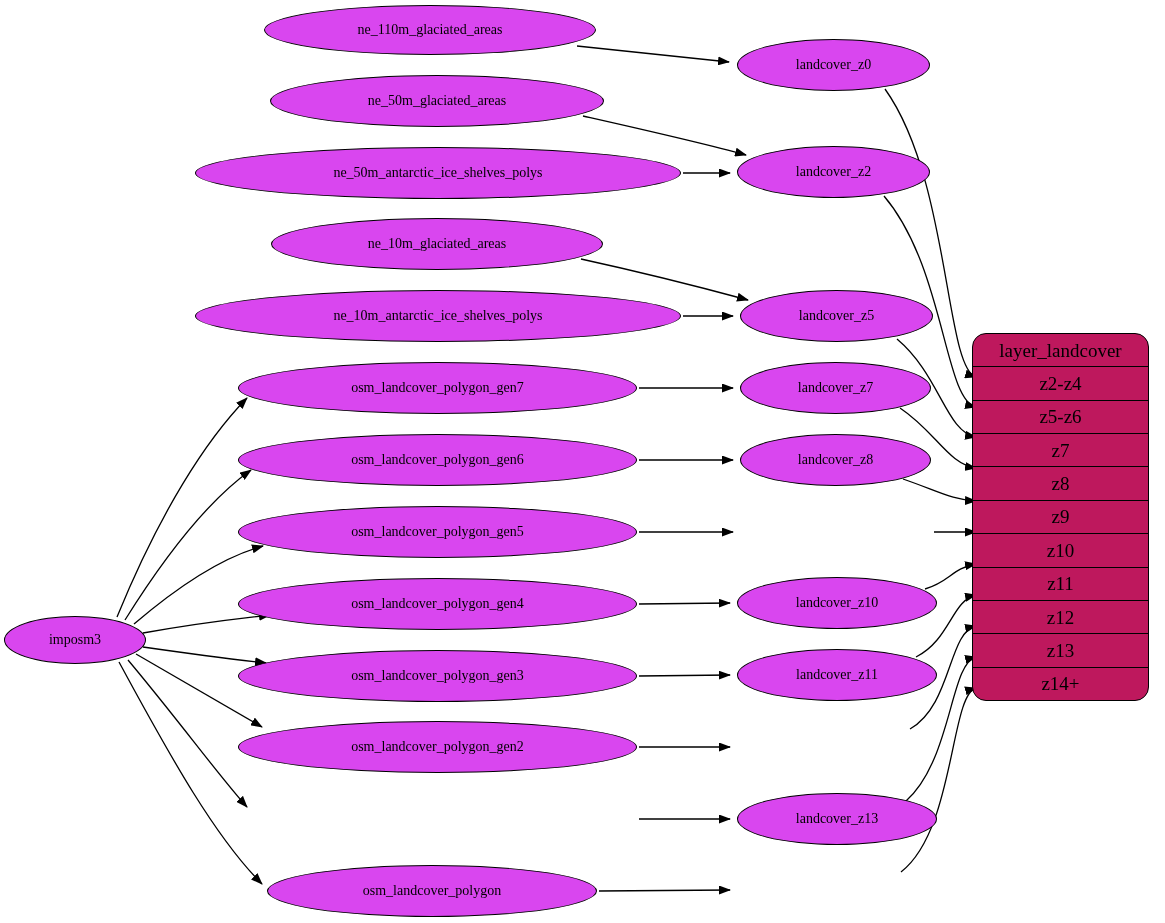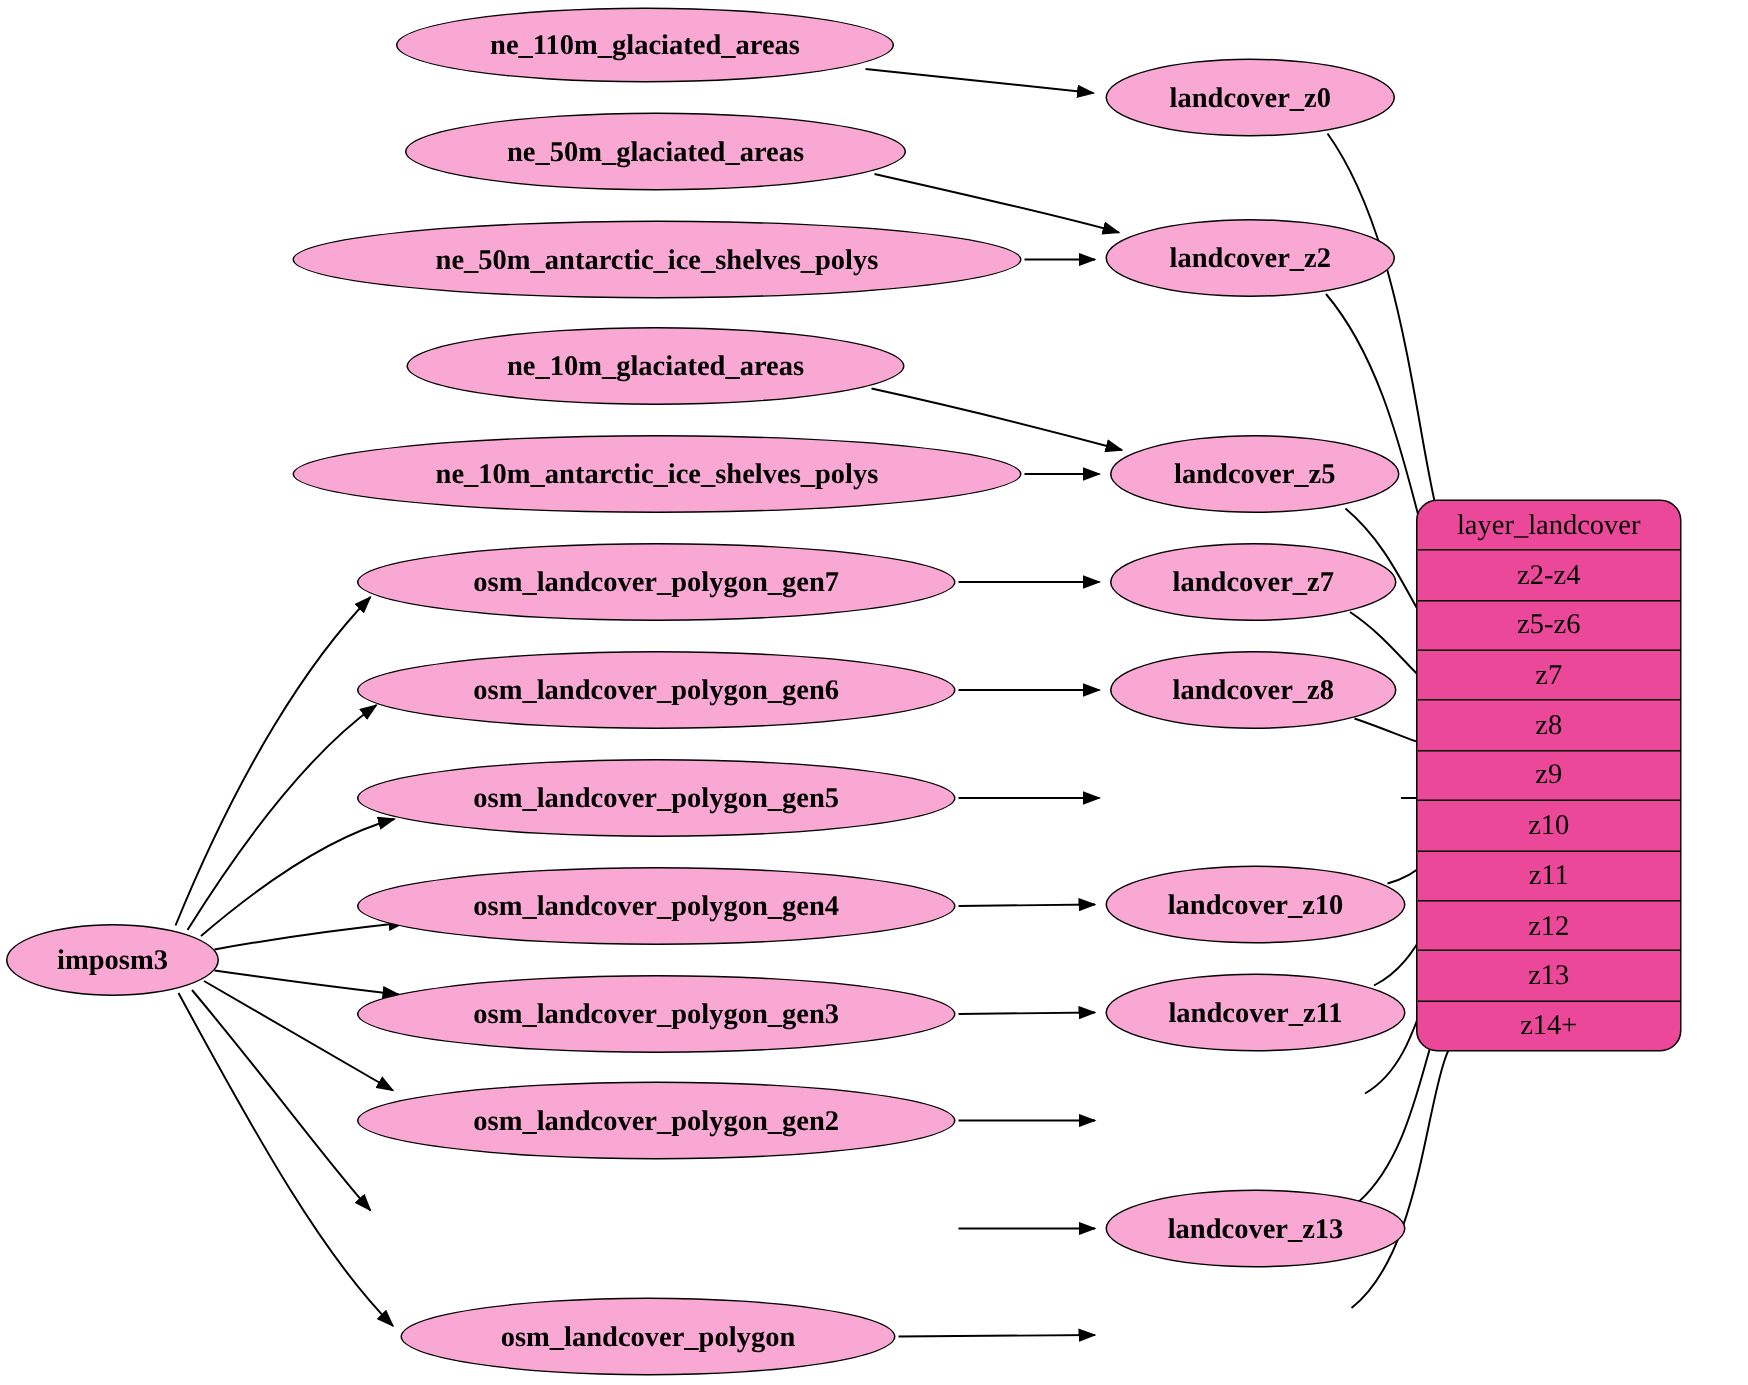--- a/index.html
+++ b/index.html
@@ -11,31 +11,31 @@
     color:#000;
     overflow:hidden;
   }
   svg.edges{position:absolute;left:0;top:0;width:1165px;height:923px;}
   svg.edges path{fill:none;stroke:#000;stroke-width:1.3px;}
   .ell{
     position:absolute;
     box-sizing:border-box;
     border:1.4px solid #000;
     border-radius:50%;
-    background:#f9a8d4;
+    background:#d946ef;
     display:flex;align-items:center;justify-content:center;
-    font-size:19px;line-height:1;white-space:nowrap;font-weight:bold;
+    font-size:14px;line-height:1;white-space:nowrap;
   }
   .record{
     position:absolute;
     box-sizing:border-box;
-    left:944px;top:333px;width:177px;height:368px;
+    left:972px;top:333px;width:177px;height:368px;
     border:1.4px solid #000;
     border-radius:14px;
-    background:#ec4899;
+    background:#be185d;
     display:flex;flex-direction:column;
     overflow:hidden;
   }
   .record .cell{
     flex:1;
     display:flex;align-items:center;justify-content:center;
     font-size:19px;line-height:1;white-space:nowrap;
     border-top:1.2px solid #000;
   }
   .record .cell:first-child{border-top:none;}

